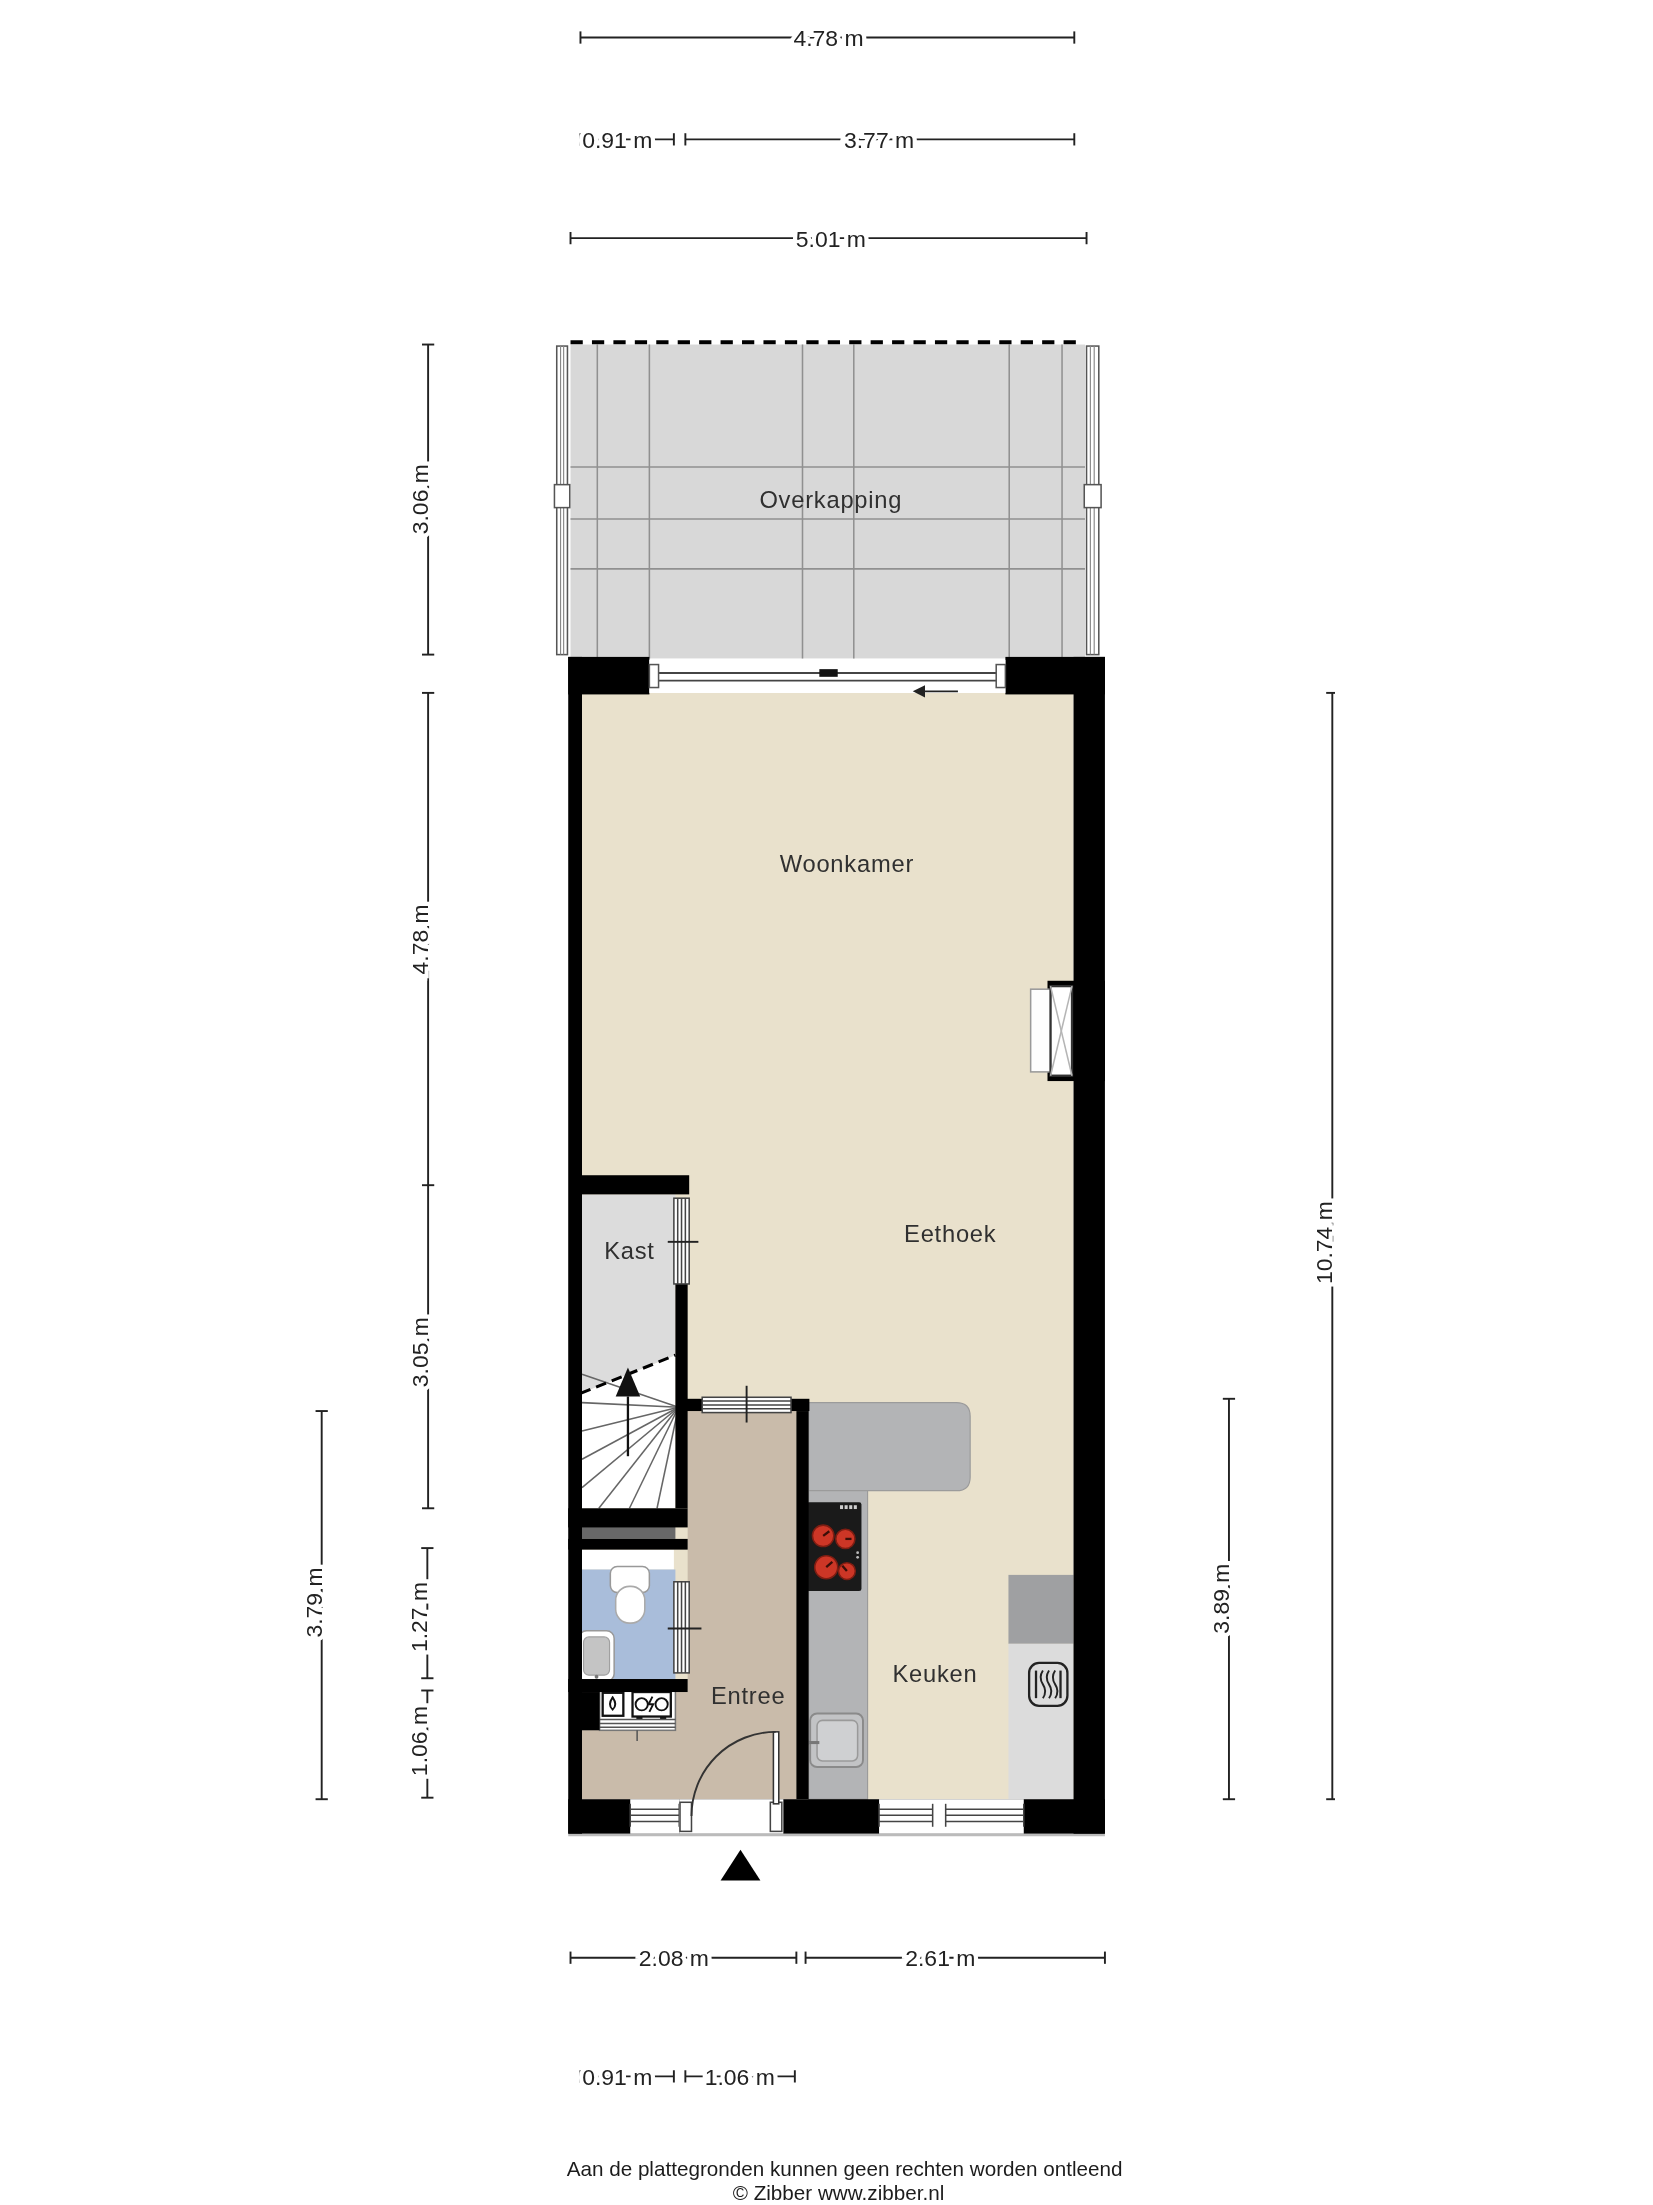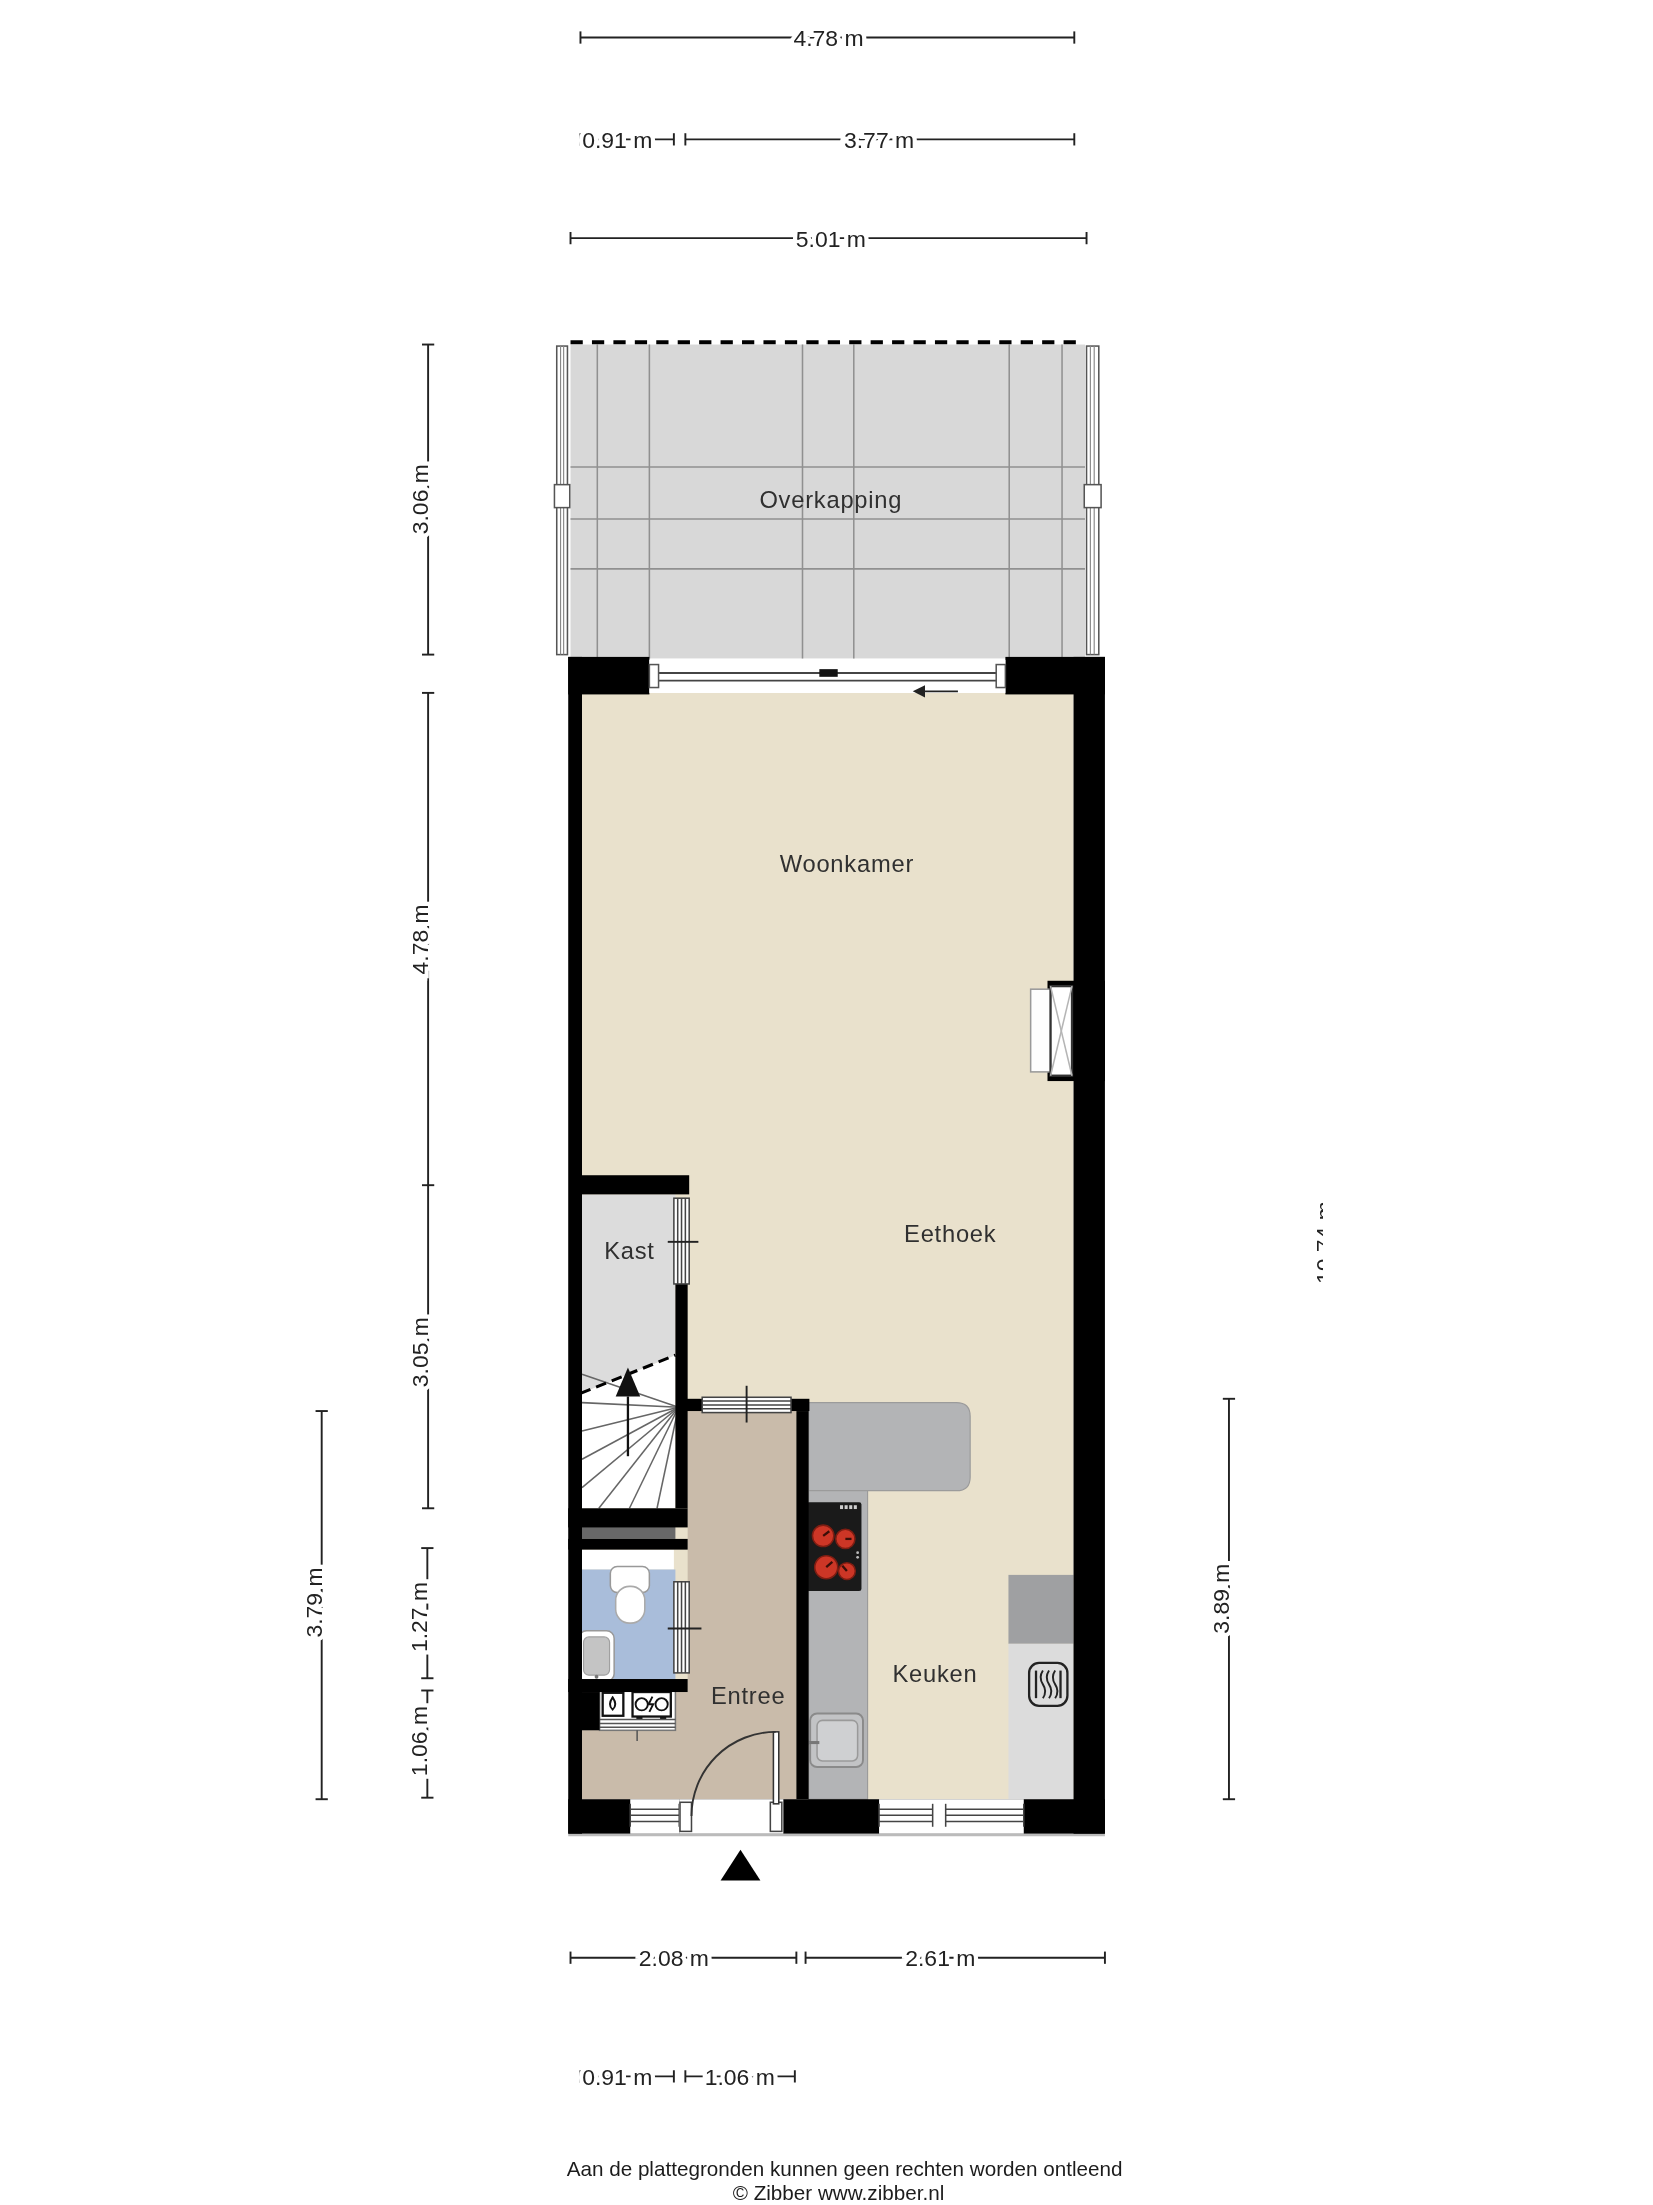--- a/index.html
+++ b/index.html
@@ -1,16 +1,16 @@
 <!DOCTYPE html>
 <html style="font-size:12.3px"><head>
 <meta charset="utf-8">
 <style>
   html,body{margin:0;padding:0;background:#fff;}
-  #stage{position:relative;width:1323px;height:2205px;background:#ffffff;overflow:hidden;}
+  #stage{position:relative;width:1323px;height:2205px;background:#ffffff;overflow:hidden;padding-left:12px;}
   svg{position:absolute;left:0;top:0;}
   text{font-family:"Liberation Sans","DejaVu Sans",sans-serif;}
   .dim{font-size:30px;fill:#222;stroke:#ffffff;stroke-width:11px;paint-order:stroke;text-anchor:middle;}
   .room{font-size:31px;fill:#303030;stroke:#00000000;text-anchor:middle;letter-spacing:1px;}
   .footer{font-size:27px;fill:#1c1c1c;text-anchor:middle;}
   .wall{fill:#000000;}
   .dimline{stroke:#222;stroke-width:2.5;fill:none;}
   .tick{stroke:#222;stroke-width:2.5;}
   .hatch{stroke:#444;stroke-width:2;}
   .grid{stroke:#909090;stroke-width:2;}

